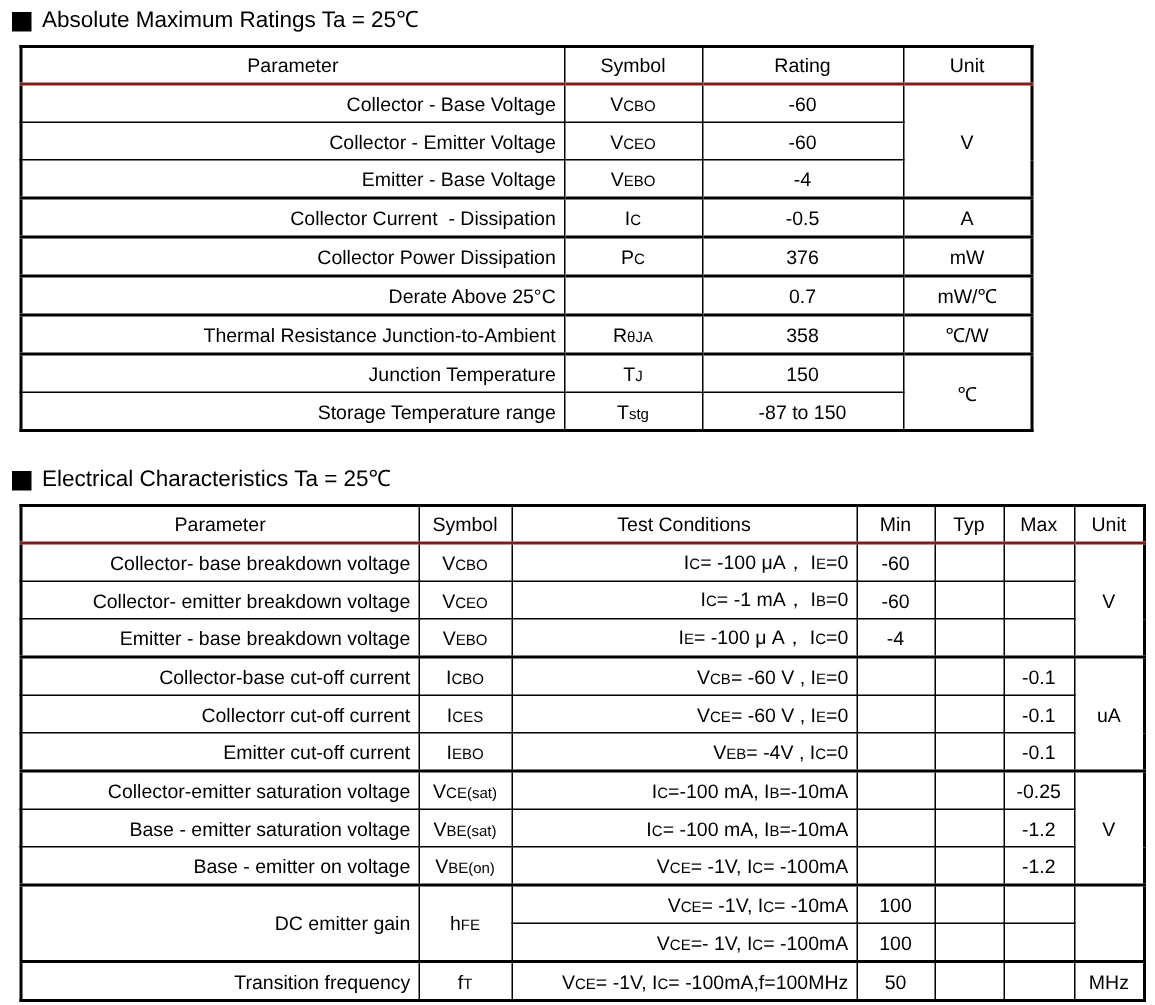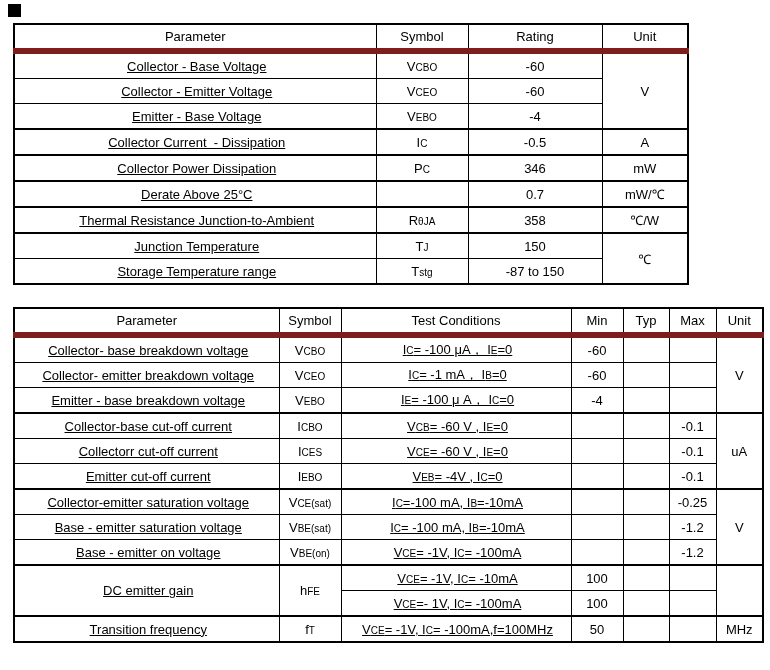--- a/index.html
+++ b/index.html
@@ -41,33 +41,34 @@
   table.ds th, table.ds td {
     border: 1px solid #000;
     font-size: 13px;
     font-weight: 400;
     text-align: center;
     vertical-align: middle;
     padding: 0 5px;
     white-space: pre-wrap;
     overflow: hidden;
   }
-  table.ds th { height: 23px; border-bottom: 6px solid #7f1d1d; }
+  table.ds th { height: 23px; border-bottom: 2px solid #7f1d1d; }
   table.ds td { height: 24px; }
-  table.ds td.left { text-align: center; padding-left: 8px; text-decoration: underline; }
+  table.ds td.left { text-align: right; padding-left: 8px; }
   table.ds td.g { border-bottom-width: 2px; }
   .sb { font-size: 10px; }
 </style>
 </head>
 <body>
 
 <div class="page">
 
   <div class="section-title">
     <span class="bullet"></span>
+    <span>Absolute Maximum Ratings Ta = 25℃</span>
   </div>
 
   <table class="ds t1">
     <colgroup>
       <col style="width:362px">
         <col style="width:92px">
         <col style="width:134px">
         <col style="width:86px">
     </colgroup>
   <thead>
@@ -97,21 +98,21 @@
         </tr>
         <tr>
           <td class="left g">Collector Current  - Dissipation</td>
           <td class="g"><span>I</span><span class="sb">C</span></td>
           <td class="g">-0.5</td>
           <td class="g">A</td>
         </tr>
         <tr>
           <td class="left g">Collector Power Dissipation</td>
           <td class="g"><span>P</span><span class="sb">C</span></td>
-          <td class="g">346</td>
+          <td class="g">376</td>
           <td class="g">mW</td>
         </tr>
         <tr>
           <td class="left g">Derate Above 25°C</td>
           <td class="g"></td>
           <td class="g">0.7</td>
           <td class="g">mW/℃</td>
         </tr>
         <tr>
           <td class="left g">Thermal Resistance Junction-to-Ambient</td>
@@ -126,20 +127,24 @@
           <td rowspan="2">℃</td>
         </tr>
         <tr>
           <td class="left">Storage Temperature range</td>
           <td><span>T</span><span class="sb">stg</span></td>
           <td>-87 to 150</td>
         </tr>
       </tbody>
     </table>
 
+  <div class="section-title">
+    <span class="bullet"></span>
+    <span>Electrical Characteristics Ta = 25℃</span>
+  </div>
 
   <table class="ds t2">
     <colgroup>
       <col style="width:265px">
         <col style="width:62px">
         <col style="width:230px">
         <col style="width:52px">
       <col style="width:46px">
         <col style="width:47px">
         <col style="width:47px">

